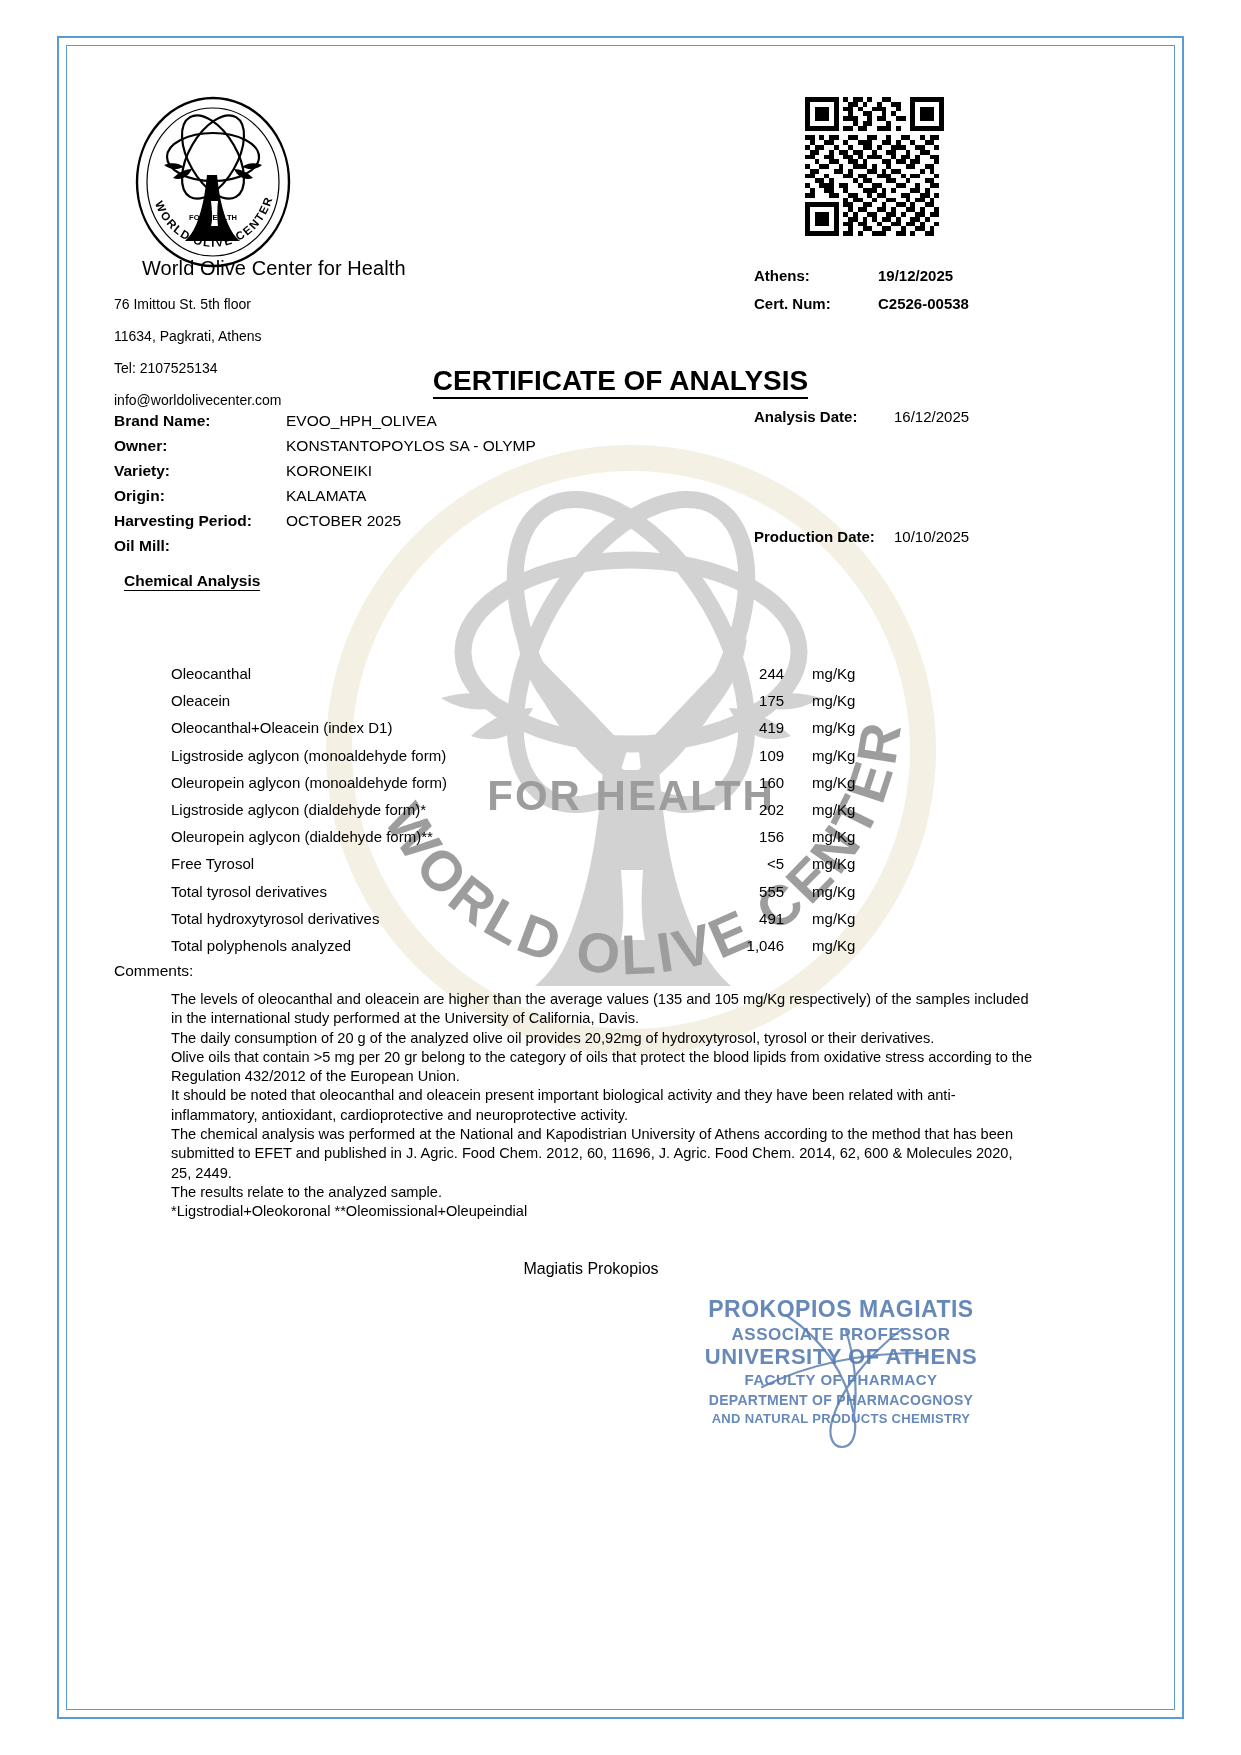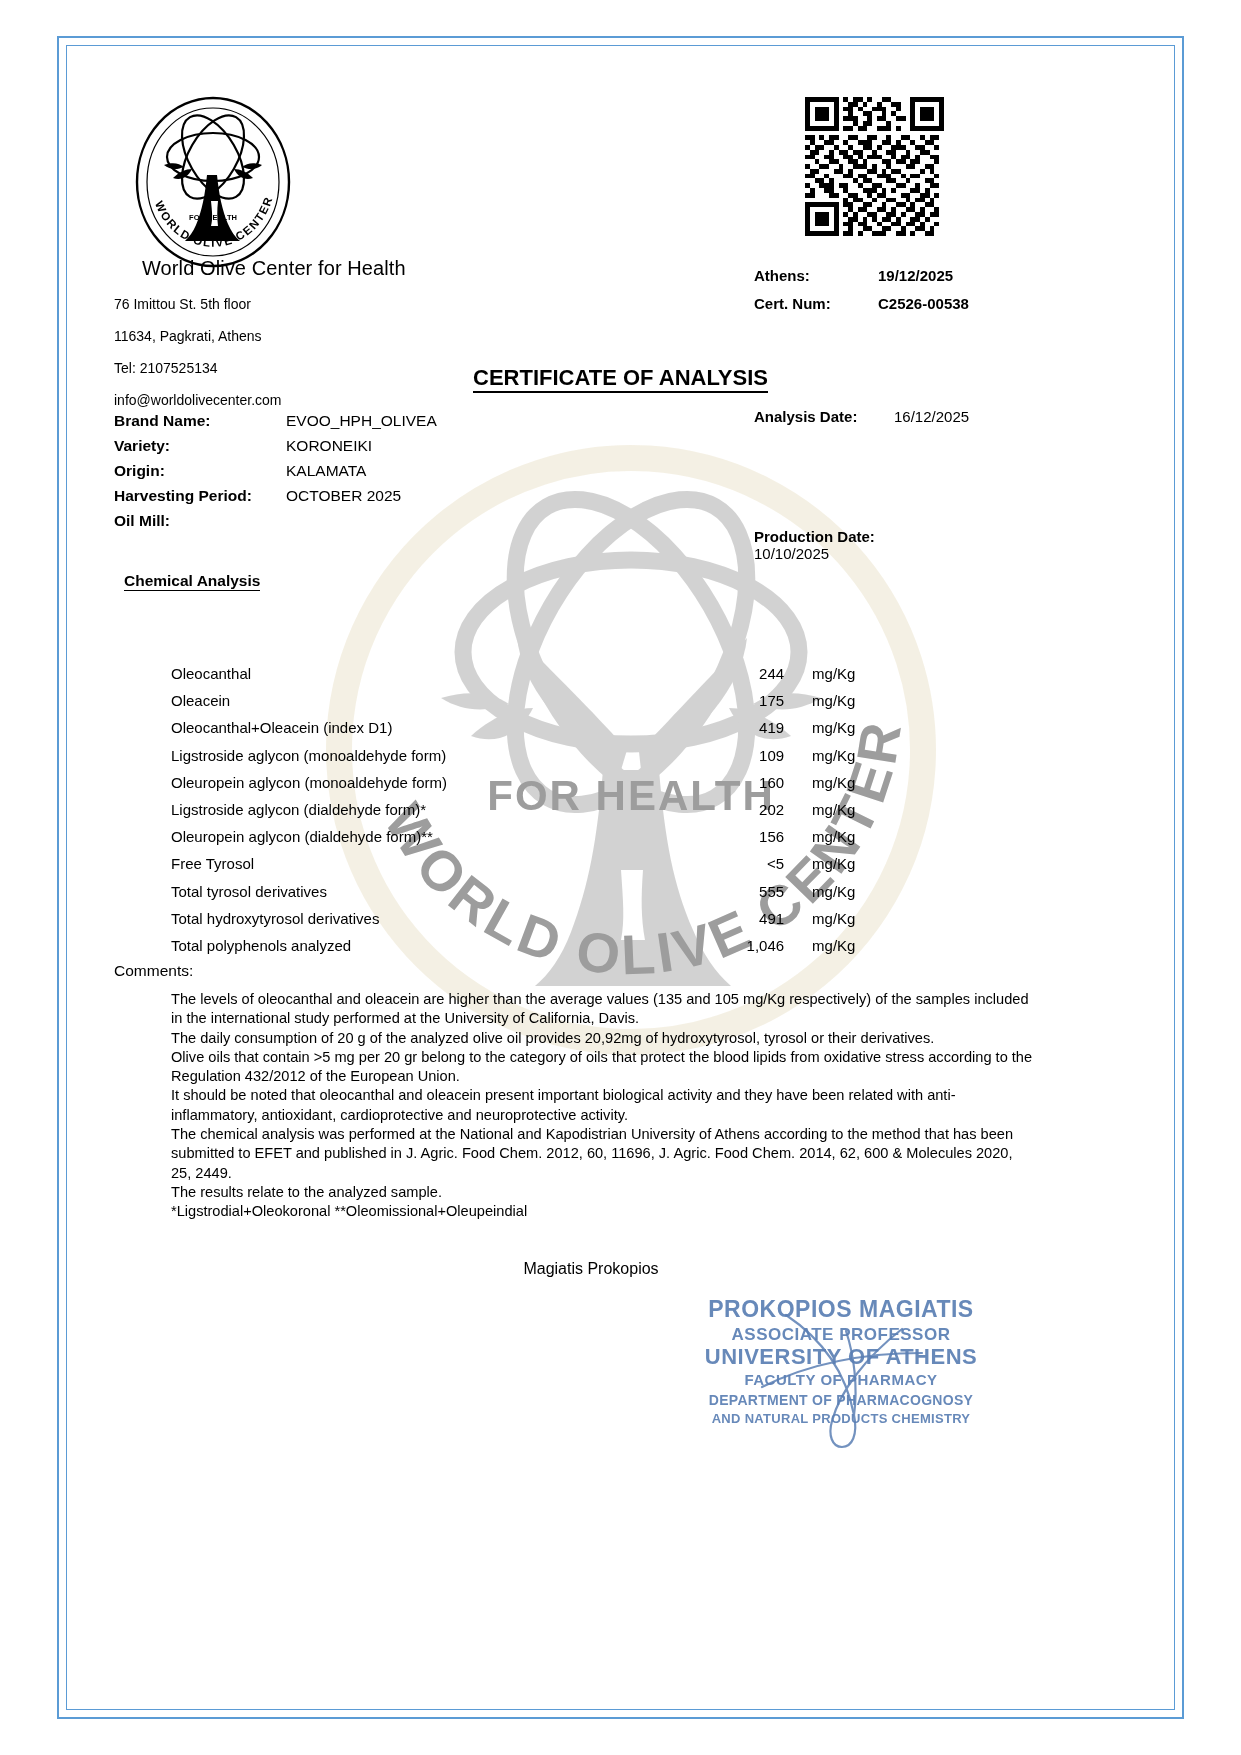--- a/index.html
+++ b/index.html
@@ -39,35 +39,35 @@
   .org-name{ font-size:20px; font-weight:normal; letter-spacing:0.1px;margin-left:28px;}
   .org-line{ font-size:14px; margin-top:16px;}
 
   .hdr-right{ position:absolute; left:688px; top:222px; z-index:2; font-size:15px;}
   .hdr-row{ display:flex; margin-bottom:11px;}
   .hdr-label{ font-weight:bold; width:124px;}
   .hdr-value{ font-weight:bold;}
 
   .title{
     position:absolute; left:0; top:320px; width:1109px; text-align:center;
-    font-size:22px; font-weight:bold; z-index:2;
+    font-size:28px; font-weight:bold; z-index:2;
   }
   .title span{ border-bottom:2px solid #000; padding-bottom:1px;}
 
   
   .fields{ position:absolute; left:48px; top:363px; z-index:2; font-size:15.5px;}
   .f-row{ display:flex; align-items:center; height:25px;}
   .f-label{ font-weight:bold; width:172px;}
   .f-value{ font-weight:normal;}
 
   .dates{ position:absolute; left:688px; top:363px; z-index:2; font-size:15px;}
   .d-row{ display:flex;}
   .d-label{ font-weight:bold; width:140px;}
   .d-value{ font-weight:normal;}
-  .d-prod{ position:absolute; left:688px; top:483px; z-index:2; font-size:15px; display:flex;flex-direction:column;}
+  .d-prod{ position:absolute; left:688px; top:483px; z-index:2; font-size:15px; display:flex;}
   .d-prod .d-label{ font-weight:bold; width:140px;}
 
   .chem-head{
     position:absolute; left:58px; top:527px; z-index:2;
     font-size:15.5px; font-weight:bold;
   }
   .chem-head span{ border-bottom:1.6px solid #000; padding-bottom:1px;}
 
   
   .table{ position:absolute; left:105px; top:620px; width:740px; z-index:2; font-size:15px;}
@@ -397,20 +397,24 @@
   <div class="title">
     <span>CERTIFICATE OF ANALYSIS</span>
   </div>
 
   <div class="fields">
     <div class="f-row">
       <div class="f-label">Brand Name:</div>
       <div class="f-value">EVOO_HPH_OLIVEA</div>
     </div>
     <div class="f-row">
+      <div class="f-label">Owner:</div>
+      <div class="f-value">KONSTANTOPOYLOS SA - OLYMP</div>
+    </div>
+    <div class="f-row">
       <div class="f-label">Variety:</div>
       <div class="f-value">KORONEIKI</div>
     </div>
     <div class="f-row">
       <div class="f-label">Origin:</div>
       <div class="f-value">KALAMATA</div>
     </div>
     <div class="f-row">
       <div class="f-label">Harvesting Period:</div>
       <div class="f-value">OCTOBER 2025</div>

